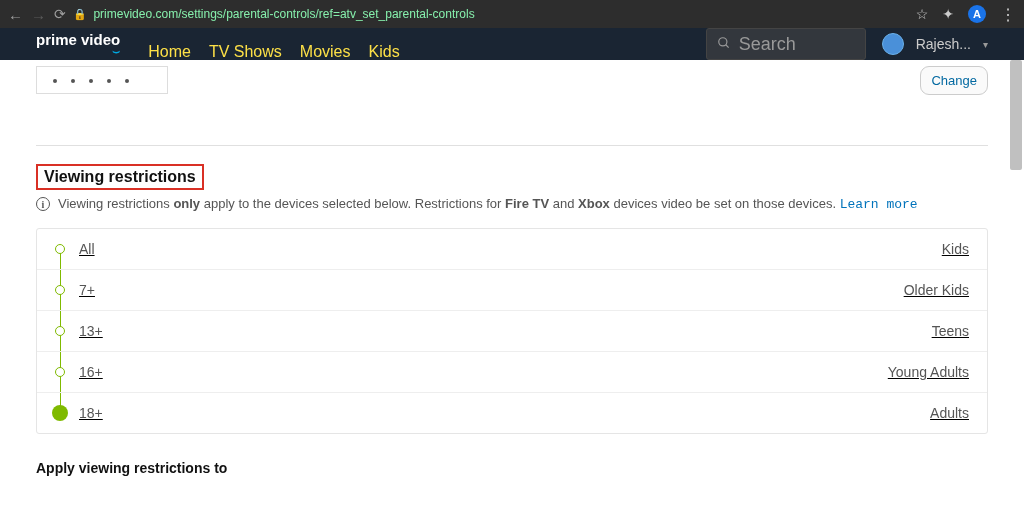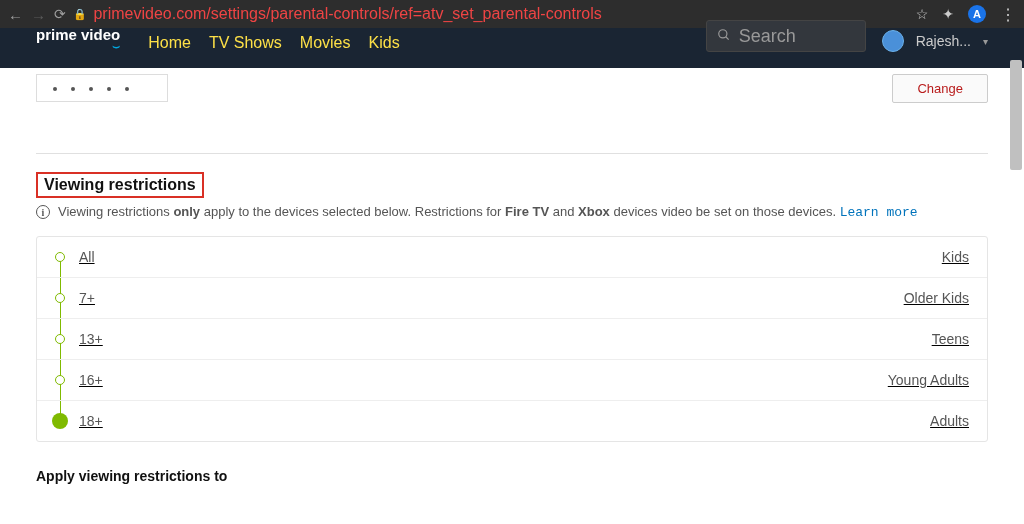--- a/index.html
+++ b/index.html
@@ -3,47 +3,47 @@
   <meta charset="utf-8">
   <style>
     * { margin: 0; padding: 0; box-sizing: border-box; font-family: Arial, sans-serif; }
     body { background: #fff; overflow-x: hidden; }
     
     .browser-bar { background: #2d2d2d; height: 28px; display: flex; align-items: center; padding: 0 8px; gap: 8px; }
     .nav-arrow { color: #9e9e9e; font-size: 15px; cursor: pointer; }
     .reload { color: #9e9e9e; font-size: 14px; cursor: pointer; }
     .url-area { display: flex; align-items: center; gap: 6px; flex: 1; }
     .lock { color: #9e9e9e; font-size: 11px; }
-    .url { color: #ef4444; font-size: 16px; }
+    .url { color: #86efac; font-size: 12px; }
     .browser-right { display: flex; align-items: center; gap: 14px; }
     .star { color: #ccc; font-size: 14px; }
     .ext { color: #ccc; font-size: 14px; }
     .avatar-badge { width: 18px; height: 18px; border-radius: 50%; background: #1a73e8; color: #fff; font-size: 11px; display: flex; align-items: center; justify-content: center; font-weight: bold; }
     .dots { color: #ccc; font-size: 16px; }
     
-    .prime-header { background: #1a2533; height: 40px; display: flex; align-items: flex-end; padding: 16px 36px; }
+    .prime-header { background: #1a2533; height: 32px; display: flex; align-items: center; padding: 8px 36px; }
     .logo { color: #fff; font-size: 16px; font-weight: bold; margin-right: 28px; display: flex; flex-direction: column; line-height: 1; }
     .logo-top { font-size: 15px; }
     .logo-smile { color: #00a8e1; font-size: 12px; text-align: right; margin-top: -2px; }
     .nav-links { display: flex; gap: 18px; }
     .nav-link { color: #fde047; font-size: 16px; cursor: pointer; margin-top: 16px; }
     .header-spacer { flex: 1; }
     .search-box { background: #33373d; border: 1px solid #444; border-radius: 3px; height: 32px; width: 160px; display: flex; align-items: center; padding: 0 10px; gap: 8px; }
     .search-icon { color: #999; font-size: 13px; }
     .search-text { color: #999; font-size: 18px; }
     .user-area { display: flex; align-items: center; gap: 12px; margin-left: 16px; }
     .user-avatar { width: 22px; height: 22px; border-radius: 50%; background: #4a90d9; border: 1px solid #6ab0e9; }
     .user-name { color: #ccc; font-size: 14px; }
     .user-caret { color: #999; font-size: 10px; }
     
     .content-wrapper { padding: 0 36px; }
     .pin-section { display: flex; align-items: flex-start; justify-content: space-between; margin-top: 6px; }
     .pin-box { border: 1px solid #ddd; padding: 12px 16px 10px; width: 132px; display: flex; gap: 14px; }
     .pin-dot { width: 4px; height: 4px; border-radius: 50%; background: #555; }
-    .change-btn { border: 1px solid #ccc; background: #fafafa; padding: 6px 24px; font-size: 13px; color: #b91c1c; cursor: pointer; border-radius: 2px; }
+    .change-btn { border: 1px solid #ccc; background: #fafafa; padding: 6px 10px; font-size: 13px; color: #0369a1; cursor: pointer; border-radius: 9px; }
     
     .divider { border-top: 1px solid #e0e0e0; margin-top: 50px; }
     
     .section-title { font-size: 16px; font-weight: bold; color: #111; margin-top: 18px; border: 2px solid #d93025; padding: 2px 6px; display: inline-block; }
     
     .notice-row { display: flex; align-items: center; gap: 8px; margin-top: 6px; font-size: 13px; }
     .info-icon { width: 14px; height: 14px; border: 1.5px solid #555; border-radius: 50%; display: inline-flex; align-items: center; justify-content: center; font-size: 10px; font-weight: bold; color: #555; font-family: serif; }
     .notice-text { color: #555; }
     .notice-text .bold { font-weight: bold; }
     .learn-more { color: #0073bb; cursor: pointer; font-family: Liberation Mono, monospace; }

